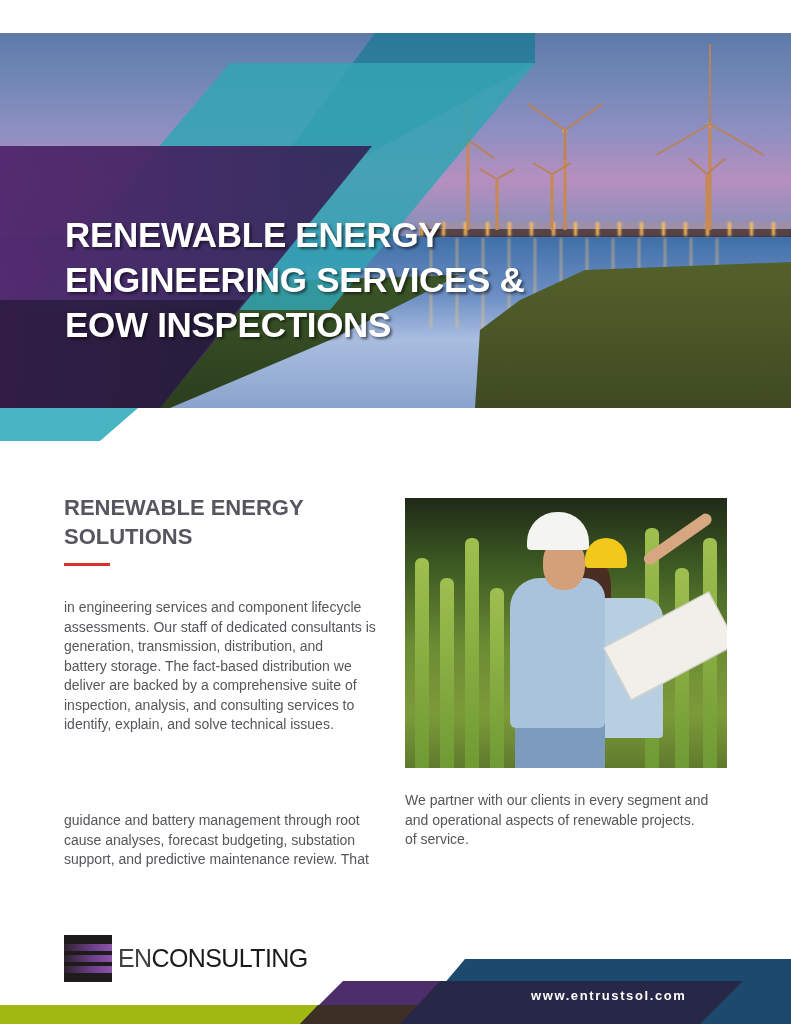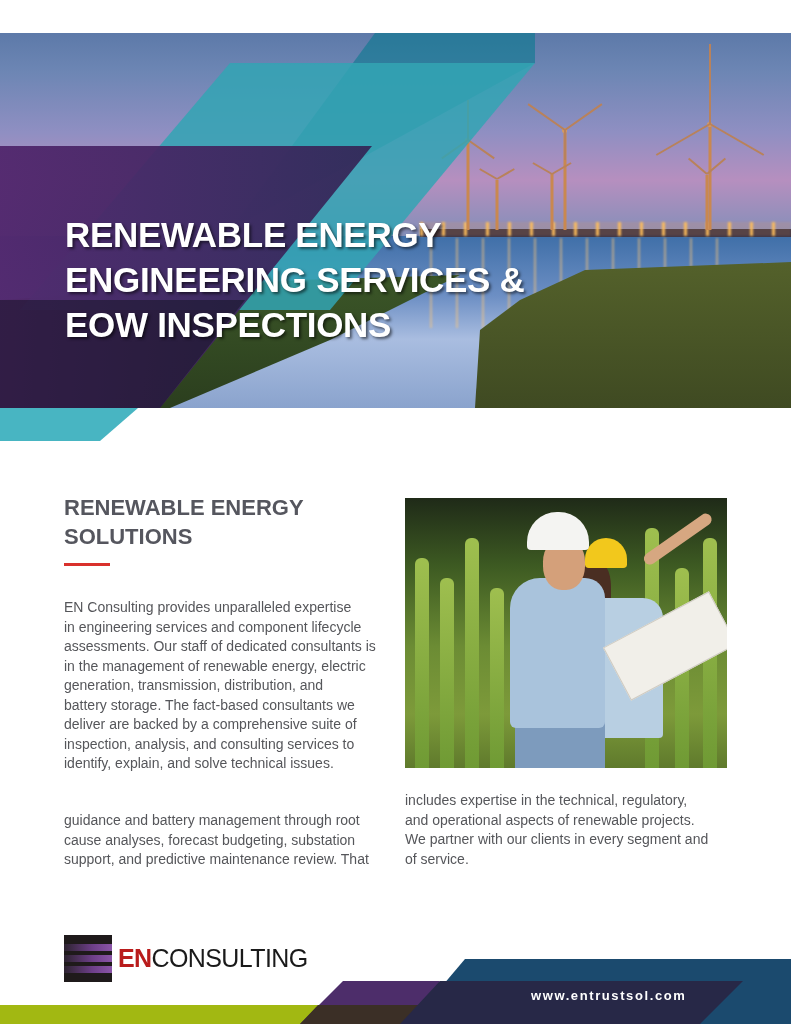--- a/index.html
+++ b/index.html
@@ -112,21 +112,21 @@
     .woman-hair { position: absolute; left: 170px; top: 62px; width: 36px; height: 66px; background: #4a2e22; border-radius: 40% 40% 20% 20%; }
     .yellow-hat { position: absolute; left: 180px; top: 40px; width: 42px; height: 30px; background: #f2c81c; border-radius: 22px 22px 4px 4px; }
     .woman-arm { position: absolute; left: 240px; top: 58px; width: 80px; height: 12px; background: #d6a781; transform: rotate(-35deg); transform-origin: 0 50%; border-radius: 6px; }
     .plans { position: absolute; left: 205px; top: 118px; width: 120px; height: 60px; background: #f1efe9; transform: rotate(-28deg); border: 1px solid #cfcbc2; }
 
     
     .logo { position: absolute; left: 64px; top: 935px; height: 47px; display: flex; align-items: center; }
     .logo-mark { position: relative; width: 48px; height: 47px; background: #1f1a1b; }
     .logo-mark .bar { position: absolute; left: 0; width: 48px; height: 7px; background: linear-gradient(90deg, #2d2330 0%, #6e3f8a 60%, #8b55a8 100%); }
     .logo-text { margin-left: 6px; font-size: 25px; letter-spacing: -0.6px; color: #1a1a1a; font-weight: normal; }
-    .logo-text .en { color: #b91c1c; font-weight: bold; }
+    .logo-text .en { color: #404040; font-weight: normal; }
 
     .footer-green { position: absolute; left: 0; top: 1005px; width: 320px; height: 19px; background: #a2b812; }
     .footer-purple {
       position: absolute; left: 0; top: 0; width: 791px; height: 1024px; background: #4d2d6a;
       clip-path: polygon(343px 981px, 440px 981px, 420px 1024px, 300px 1024px);
     }
     .footer-brown {
       position: absolute; left: 0; top: 0; width: 791px; height: 1024px; background: #3b2f26;
       clip-path: polygon(318px 1005px, 440px 1005px, 420px 1024px, 300px 1024px);
     }
@@ -207,41 +207,38 @@
   </h1>
 </div>
 
 <h2 class="section-heading">
   <div>RENEWABLE ENERGY</div>
   <div>SOLUTIONS</div>
 </h2>
 <div class="heading-rule"></div>
 
 <div class="para para-1">
-  <div>EN Consulting provides unparalleled expertise</div>
   <div>in engineering services and component lifecycle</div>
   <div>assessments. Our staff of dedicated consultants is</div>
-  <div>in the management of renewable energy, electric</div>
   <div>generation, transmission, distribution, and</div>
-  <div>battery storage. The fact-based consultants we</div>
+  <div>battery storage. The fact-based distribution we</div>
   <div>deliver are backed by a comprehensive suite of</div>
   <div>inspection, analysis, and consulting services to</div>
   <div>identify, explain, and solve technical issues.</div>
 </div>
 
 <div class="para para-2">
   <div>guidance and battery management through root</div>
   <div>cause analyses, forecast budgeting, substation</div>
   <div>support, and predictive maintenance review. That</div>
 </div>
 
 <div class="para para-3">
-  <div>includes expertise in the technical, regulatory,</div>
+  <div>We partner with our clients in every segment and</div>
   <div>and operational aspects of renewable projects.</div>
-  <div>We partner with our clients in every segment and</div>
   <div>of service.</div>
 </div>
 
 <div class="people-photo">
   <div class="pine" style="left:10px; height:210px;"></div>
   <div class="pine" style="left:35px; height:190px;"></div>
   <div class="pine" style="left:60px; height:230px;"></div>
   <div class="pine" style="left:85px; height:180px;"></div>
   <div class="pine" style="left:240px; height:240px;"></div>
   <div class="pine" style="left:270px; height:200px;"></div>

